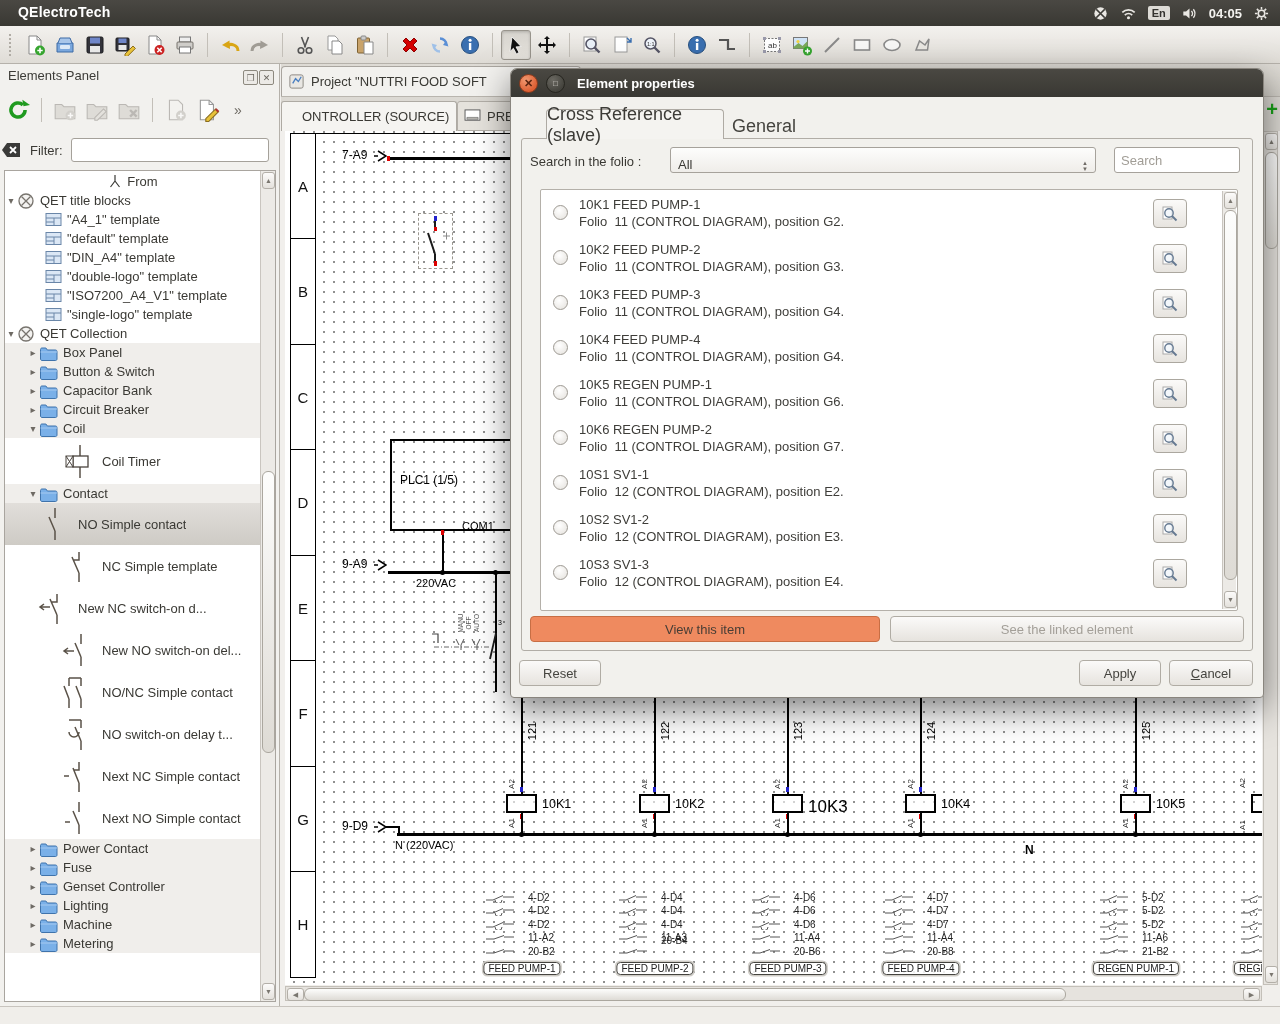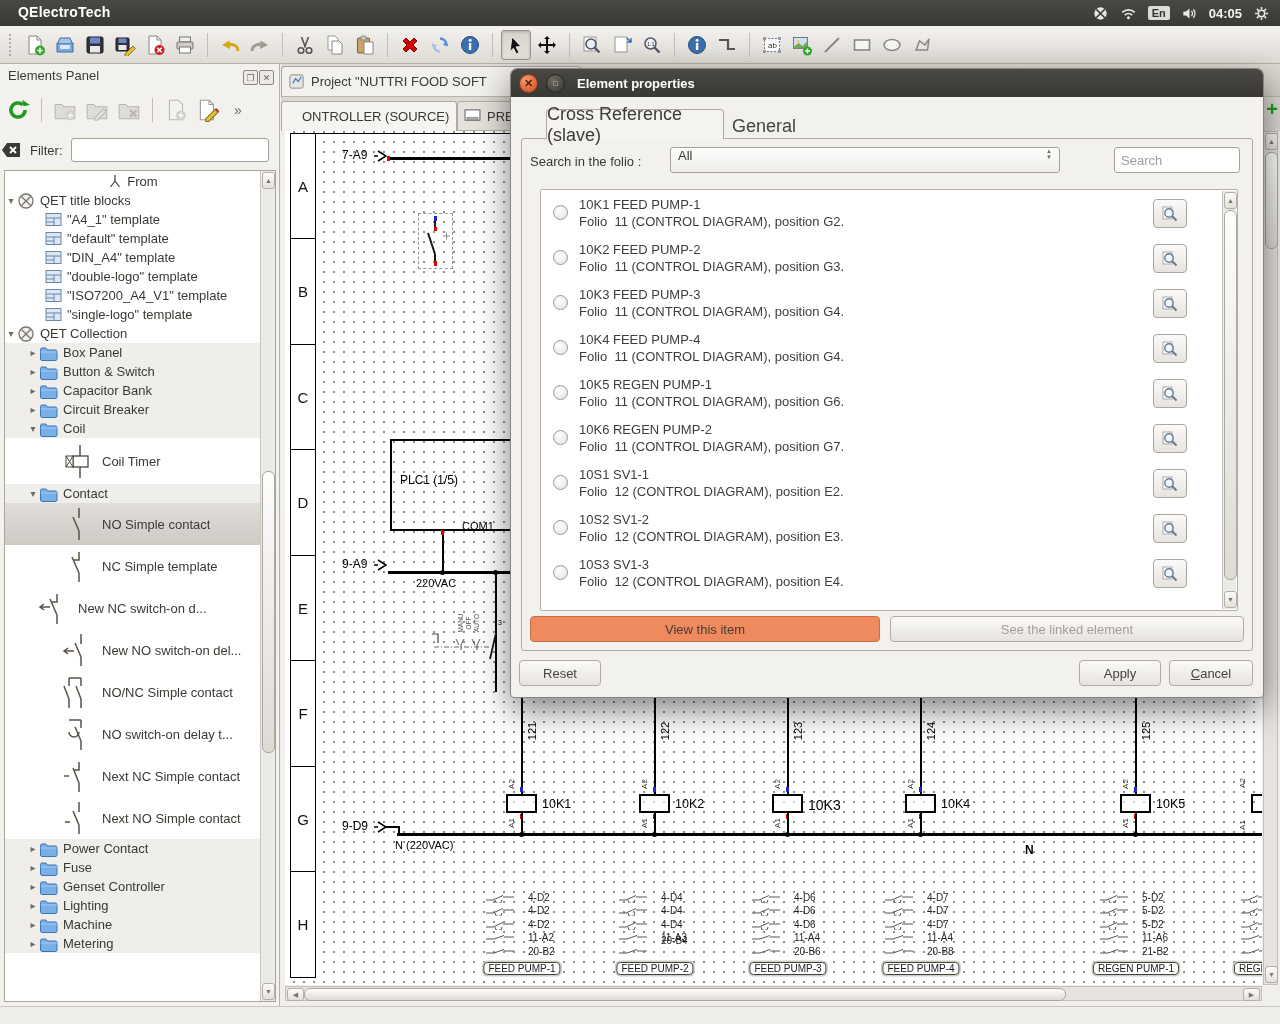--- a/index.html
+++ b/index.html
@@ -90,22 +90,22 @@
   .wbtn{width:17px;height:17px;border-radius:50%;margin-left:8px;display:flex;align-items:center;justify-content:center;
         font-size:11px;line-height:17px;flex:none;}
   .wbtn.close{background:radial-gradient(circle at 35% 30%,#f29a72,#dd5f33 70%);border:1px solid #8e3c1e;color:#5a2410;}
   .wbtn.maxi{background:radial-gradient(circle at 35% 30%,#6b6962,#45443e 70%);border:1px solid #26251f;color:#d8d6d0;font-size:8px;}
   #dtitle .dtext{margin-left:12px;}
   .dtab{position:absolute;box-sizing:border-box;display:flex;align-items:center;justify-content:center;font-size:18px;color:#3c3b37;margin-left:23px;}
   .dtab.active{left:12px;top:40px;width:178px;height:30px;background:#f4f3f0;border:1px solid #aeaaa3;border-bottom:none;border-radius:4px 4px 0 0;z-index:2;}
   .dtab.idle{left:192px;top:44px;width:76px;height:26px;color:#45443f;}
   #dframe{position:absolute;left:10px;top:69px;width:730px;height:511px;border:1px solid #b1ada6;border-radius:3px;background:#f2f1ed;}
   #dframe .srchlabel{position:absolute;left:8px;top:15px;font-size:13px;}
-  #combo{position:absolute;left:148px;top:8px;width:390px;height:26px;box-sizing:border-box;border:1px solid #a6a29b;border-radius:3px;
-         background:linear-gradient(#fdfdfc,#efede9);display:flex;align-items:flex-start;font-size:13px;}
+  #combo{position:absolute;left:148px;top:8px;width:426px;height:26px;box-sizing:border-box;border:1px solid #a6a29b;border-radius:3px;
+         background:linear-gradient(#fdfdfc,#efede9);display:flex;align-items:flex-end;font-size:13px;}
   #combo .cval{margin-left:7px;flex:1;}
   #combo .spin{margin-right:7px;display:flex;flex-direction:column;color:#6e6a64;font-size:6px;line-height:6px;}
   #dsearch{position:absolute;left:592px;top:8px;width:126px;height:26px;box-sizing:border-box;border:1px solid #a6a29b;border-radius:3px;
            background:#fff;font-family:inherit;font-size:13px;padding:0 6px;}
   #dsearch::placeholder{color:#a19d96;}
   #dlist{position:absolute;left:18px;top:50px;width:698px;height:422px;background:#fff;border:1px solid #b4b0a9;
          border-radius:2px;box-sizing:border-box;overflow:hidden;}
   .ditem{display:flex;align-items:center;height:45px;position:relative;}
   .ditem .radio{width:13px;height:13px;border:1px solid #9d9992;border-radius:50%;
                 background:radial-gradient(circle at 40% 35%,#fff,#e4e1dc);margin-left:12px;flex:none;}
@@ -566,21 +566,21 @@
           <div class="trow band" style="height: 19px; padding-left: 22px;">
             <span class="exp">▾</span>
             <span class="ticon">
               <svg width="19" height="16" viewBox="0 0 19 16">
                 <path d="M1.5 4.5c0-.8.6-1.5 1.4-1.5h4l1.5 2h8.2c.8 0 1.4.7 1.4 1.5v7.5c0 .8-.6 1.5-1.4 1.5H3c-.8 0-1.5-.7-1.5-1.5z" fill="#7ab0e8" stroke="#3f73ab"></path>
                 <path d="M1.5 7h16.5" stroke="#a5c9f0"></path>
               </svg>
             </span>
             <span class="lbl">Contact</span>
           </div>
-          <div class="trow sel" style="height: 42px; padding-left: 56px;">
+          <div class="trow sel" style="height: 42px; padding-left: 32px;">
             <span class="ticon">
               <svg width="36" height="37" viewBox="0 0 36 37">
                 <path d="M18 2v10M18 34v-9M18 25L12 11" fill="none" stroke="#5a5248" stroke-width="1.5"></path>
               </svg>
             </span>
             <span class="lbl">NO Simple contact</span>
           </div>
           <div class="trow" style="height: 42px; padding-left: 56px;">
             <span class="ticon">
               <svg width="36" height="37" viewBox="0 0 36 37">
@@ -811,21 +811,21 @@
           <div class="dlabel" style="left:390px;top:666px;font-size:12.5px;">10K2</div>
           <div class="rot" style="left:359px;top:653px;font-size:8px;color:#333;">A2</div>
           <div class="rot" style="left:359px;top:692px;font-size:8px;color:#333;">A1</div>
           <div class="tickb" style="left:368px;top:656px;"></div>
           <div class="tickr" style="left:368px;top:683px;"></div>
           <div class="wirev" style="left:369px;top:682px;height:21px;"></div>
           <div class="dot" style="left:367px;top:701px;"></div>
           <div class="wirev" style="left:502px;top:470px;height:193px;"></div>
           <div class="rot" style="left:513px;top:600px;font-size:11px;">123</div>
           <div style="position:absolute;left:487px;top:663px;width:31px;height:19px;border:2px solid #000;box-sizing:border-box;background:rgba(255,255,255,.6);"></div>
-          <div class="dlabel" style="left:523px;top:666px;font-size:14px;">10K3</div>
+          <div class="dlabel" style="left:523px;top:666px;font-size:17px;">10K3</div>
           <div class="rot" style="left:492px;top:653px;font-size:8px;color:#333;">A2</div>
           <div class="rot" style="left:492px;top:692px;font-size:8px;color:#333;">A1</div>
           <div class="tickb" style="left:501px;top:656px;"></div>
           <div class="tickr" style="left:501px;top:683px;"></div>
           <div class="wirev" style="left:502px;top:682px;height:21px;"></div>
           <div class="dot" style="left:500px;top:701px;"></div>
           <div class="wirev" style="left:635px;top:470px;height:193px;"></div>
           <div class="rot" style="left:646px;top:600px;font-size:11px;">124</div>
           <div style="position:absolute;left:620px;top:663px;width:31px;height:19px;border:2px solid #000;box-sizing:border-box;background:rgba(255,255,255,.6);"></div>
           <div class="dlabel" style="left:656px;top:666px;font-size:12.5px;">10K4</div>

